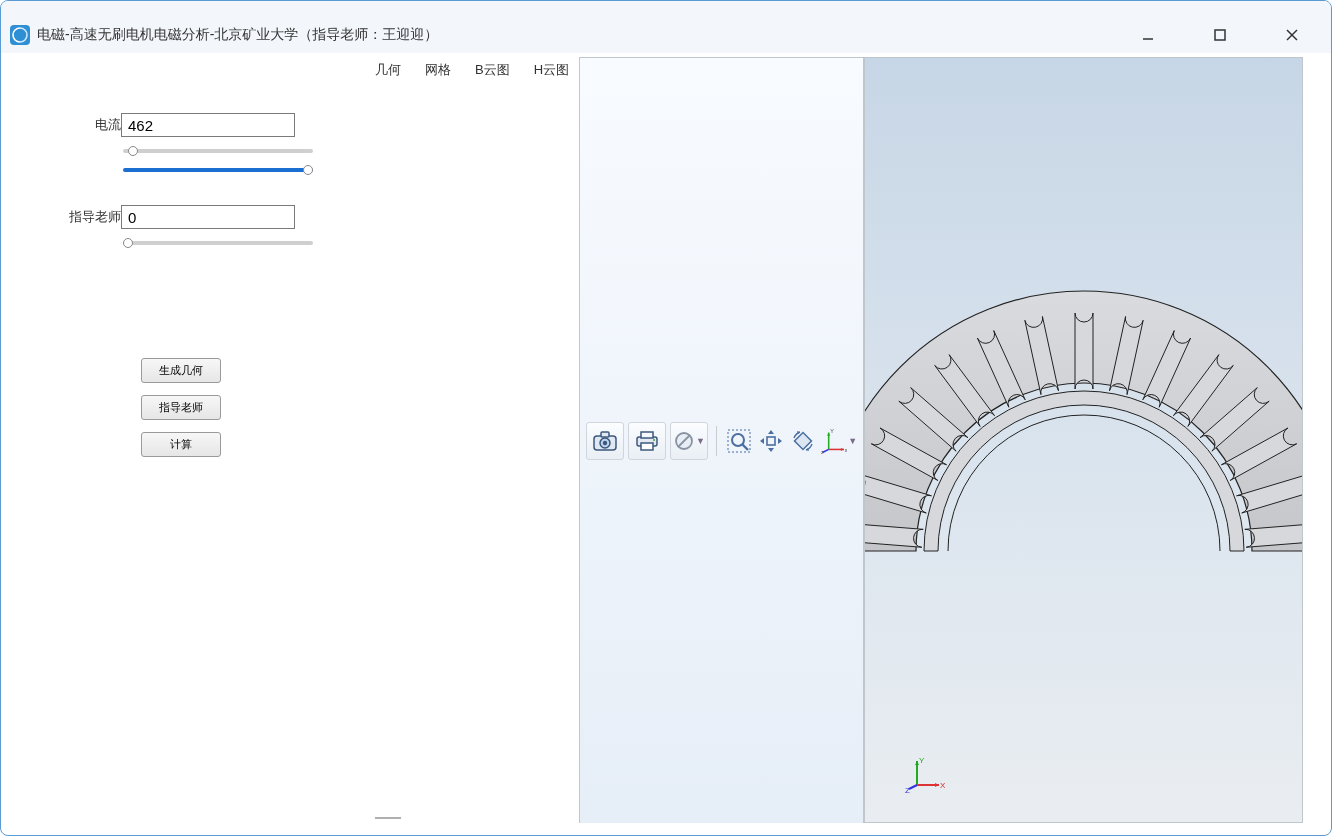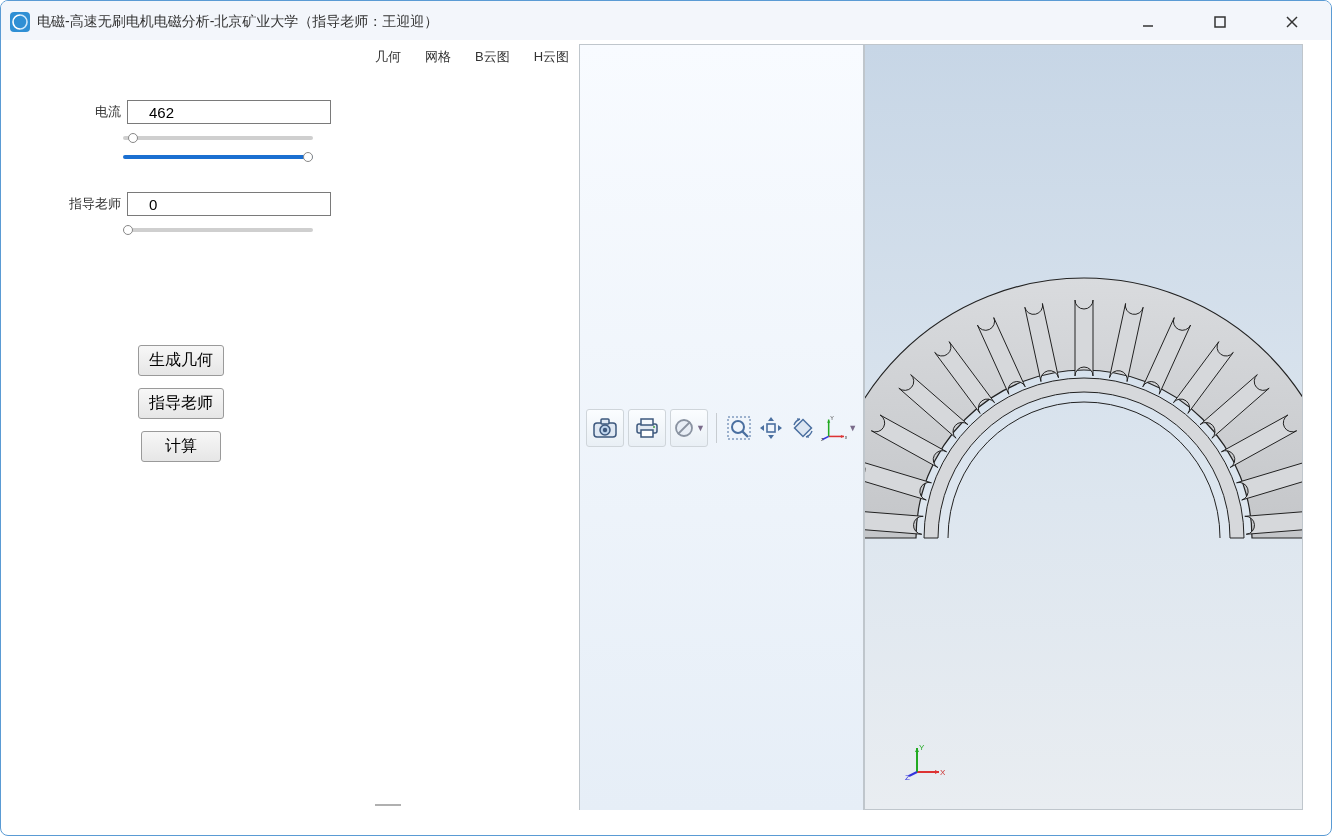--- a/index.html
+++ b/index.html
@@ -1,33 +1,33 @@
 <!DOCTYPE html>
 <html><head>
 <meta charset="utf-8">
 <style>
   html,body{margin:0;padding:0;font-family:"Microsoft YaHei","Segoe UI",Arial,sans-serif;font-size:13px;background:#fff;color:#222}
   
   .window{width:1332px;height:836px;box-sizing:border-box;border:1px solid #5a9bd4;border-radius:8px;overflow:hidden;background:#fff;position:relative}
-  .titlebar{height:36px;background:#f3f6fb;display:flex;align-items:center;padding:3px 4px 0 8px;font-size:14px;color:#333}
+  .titlebar{height:36px;background:#f3f6fb;display:flex;align-items:center;padding:16px 4px 0 8px;font-size:14px;color:#333}
   .titlebar .app-icon{width:22px;height:22px;margin-right:6px;display:inline-flex;align-items:center;justify-content:center}
   .win-controls{margin-left:auto;display:flex;gap:30px;padding-right:14px}
   .win-controls span{width:42px;height:30px;display:flex;align-items:center;justify-content:center;border-radius:4px}
   
   .body{display:flex;height:calc(100% - 36px)}
   .sidebar{width:360px;padding:30px 10px 10px 10px;box-sizing:border-box}
-  .field{display:flex;align-items:center;gap:6px;margin-top:30px;margin-left:40px}
+  .field{display:flex;align-items:center;margin-top:30px;margin-left:40px}
   .field label{width:70px;text-align:right;font-size:13px;color:#333}
-  .field input[type=text]{width:160px;height:22px;border:1px solid #7a7a7a;padding:0 21px;font-size:15px;font-family:inherit}
+  .field input[type=text]{width:160px;height:22px;border:1px solid #7a7a7a;padding:0 6px;font-size:15px;font-family:inherit}
   .slider-row{margin-left:110px;width:190px;margin-top:4px}
   input[type=range]{-webkit-appearance:none;width:100%;height:4px;background:#cfcfcf;border-radius:2px;outline:none}
   input[type=range].blue{background:#1a6fd1}
   input[type=range]::-webkit-slider-thumb{-webkit-appearance:none;width:10px;height:10px;border-radius:50%;background:#fff;border:1px solid #888;cursor:pointer}
   .actions{margin-top:110px;display:flex;flex-direction:column;align-items:center;gap:12px}
-  .actions button{font-family:inherit;font-size:16px;padding:4px 10px;background:linear-gradient(#f7f7f7,#e6e6e6);border:1px solid #9a9a9a;border-radius:3px;cursor:pointer;min-width:80px}
+  .actions button{font-family:inherit;font-size:11px;padding:4px 10px;background:linear-gradient(#f7f7f7,#e6e6e6);border:1px solid #9a9a9a;border-radius:3px;cursor:pointer;min-width:80px}
   
   .main{flex:1;padding:4px 28px 28px 4px;box-sizing:border-box;display:flex;flex-direction:row}
   .tabbar{display:flex;gap:24px;padding:4px 10px;font-size:13px;color:#333}
   .tabbar .tab{cursor:pointer}
   .tabbar .tab.active{border-bottom:2px solid #b0b0b0}
   .toolbar{display:flex;align-items:center;gap:4px;padding:4px 6px;background:linear-gradient(#f8fbff,#e6eef7);border:1px solid #bfc6cc;border-bottom:none}
   .tbtn{width:36px;height:36px;display:flex;align-items:center;justify-content:center;border:1px solid #cfd5da;border-radius:3px;background:linear-gradient(#fbfdff,#e9eff5);color:#4a6fa0;cursor:pointer}
   .tbtn.flat{border:none;background:none;width:28px}
   .sep{width:1px;height:30px;background:#c7ccd1;margin:0 4px}
   .triad{width:36px;height:36px;display:flex;align-items:center;justify-content:center;position:relative}

